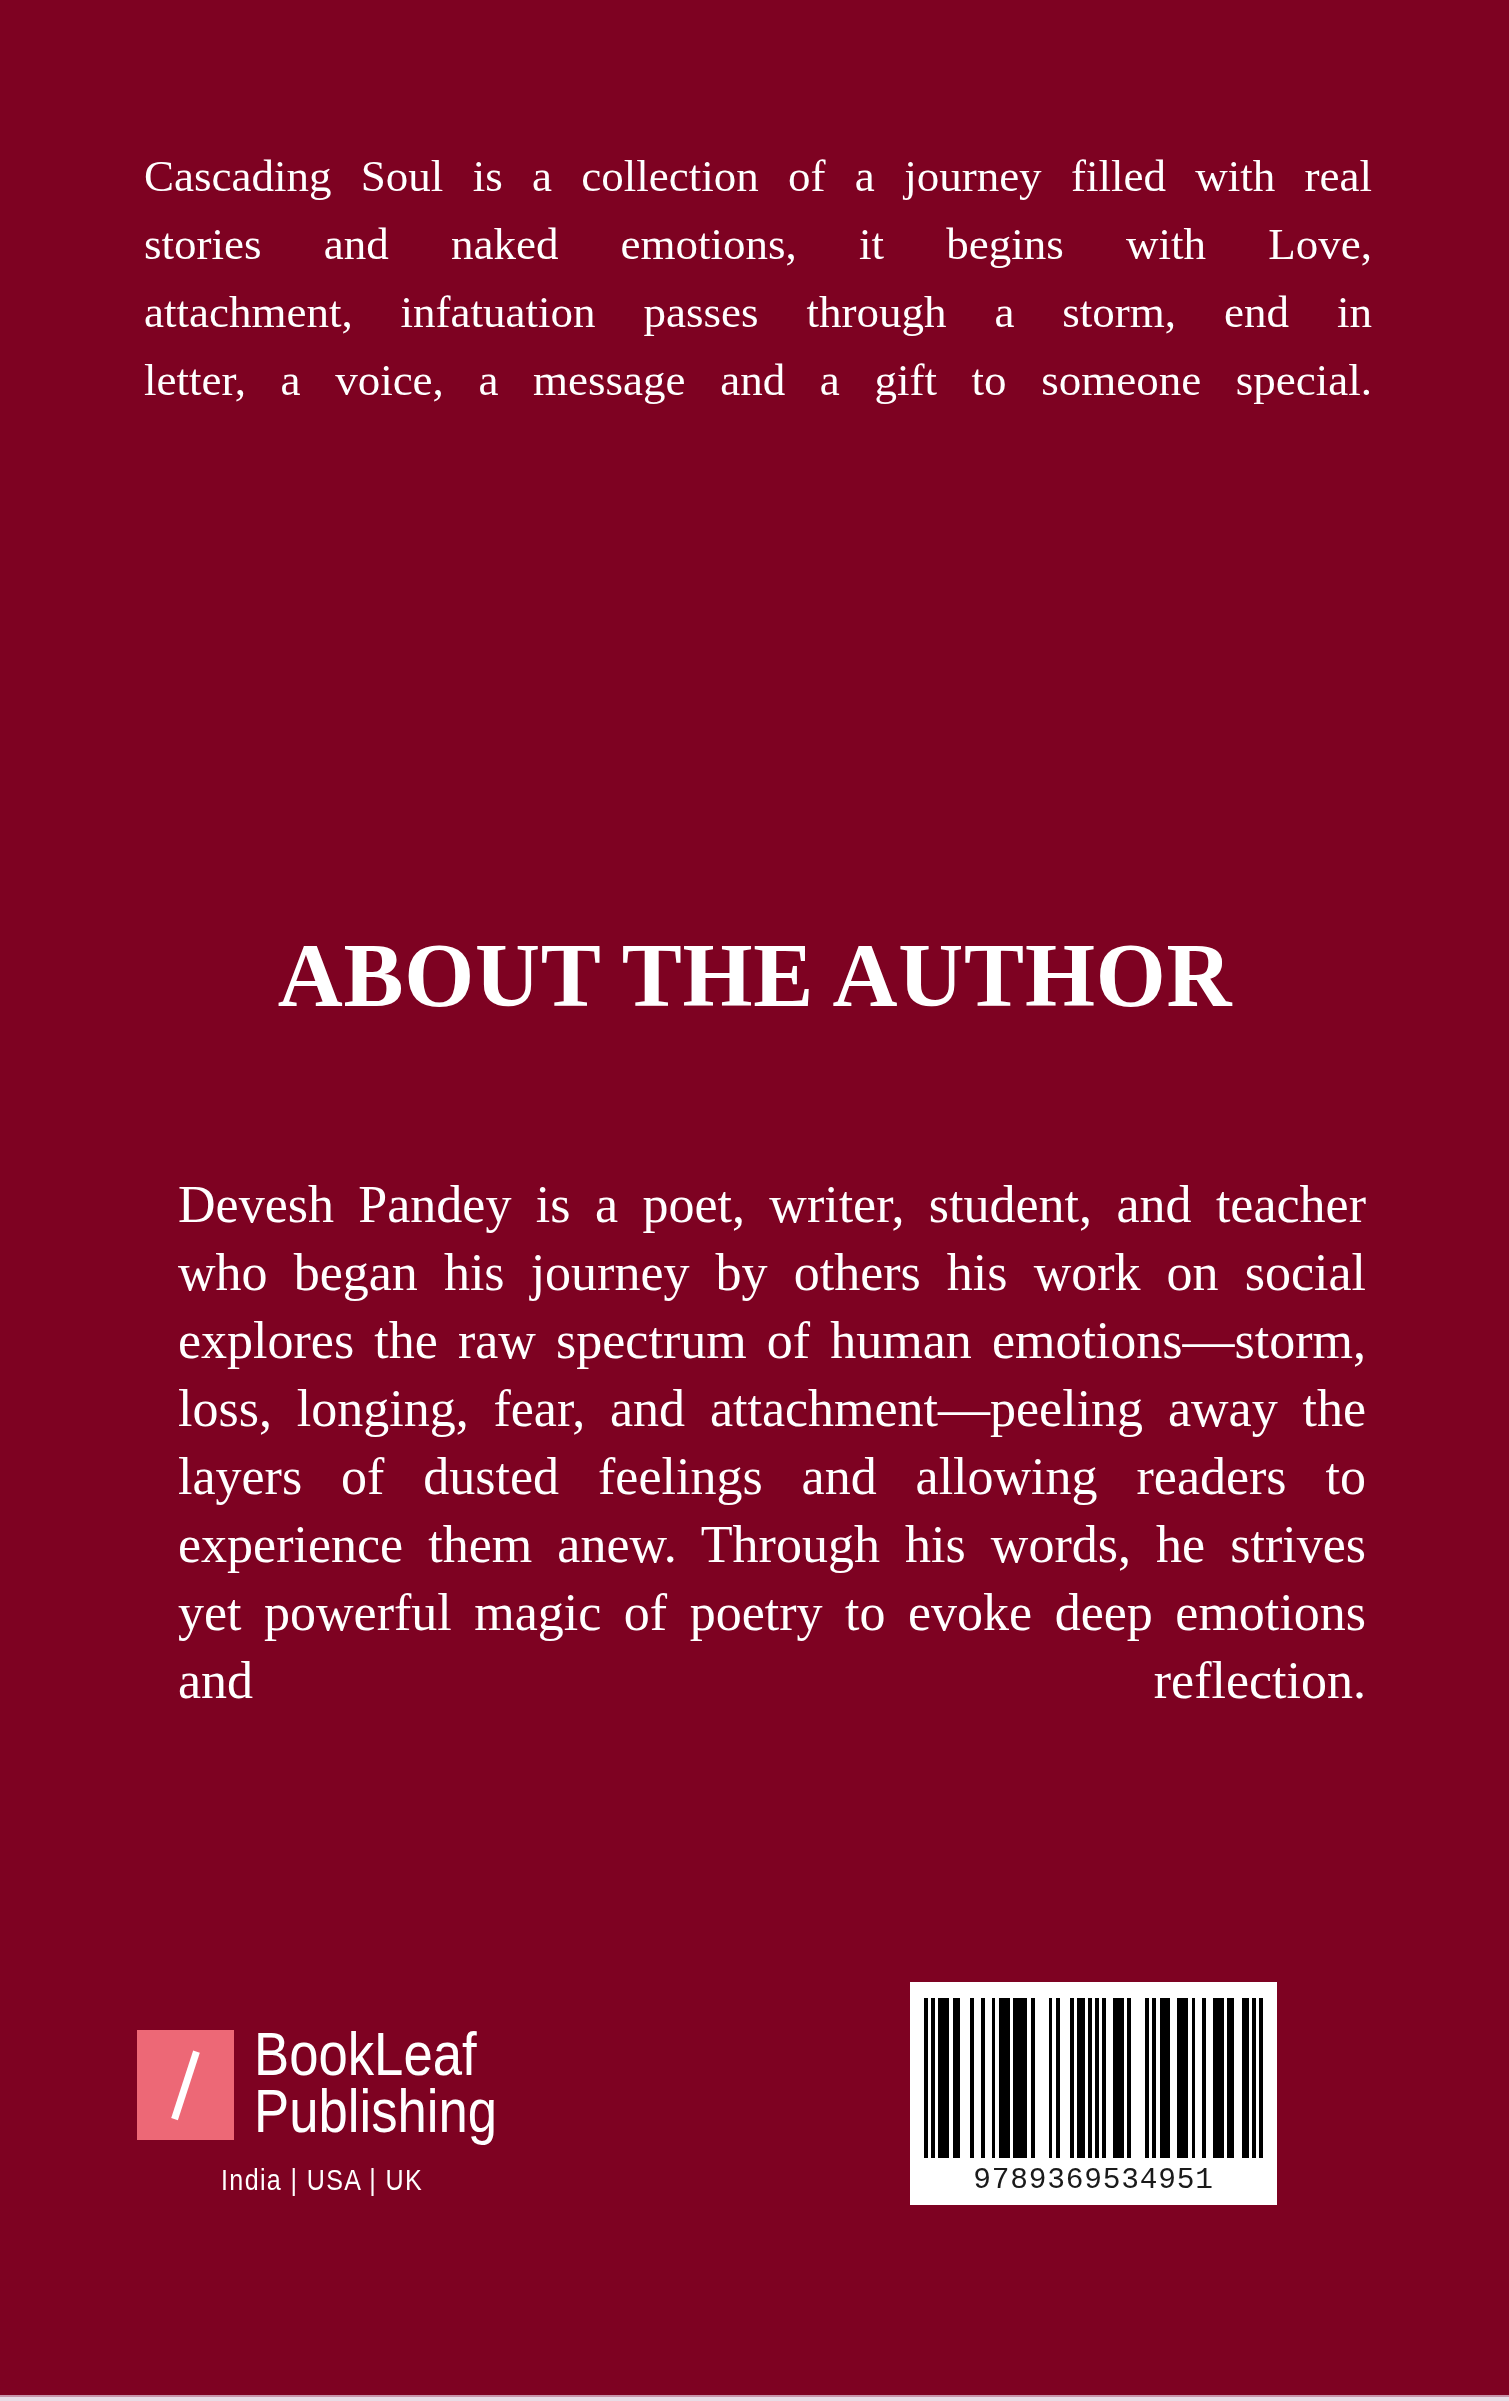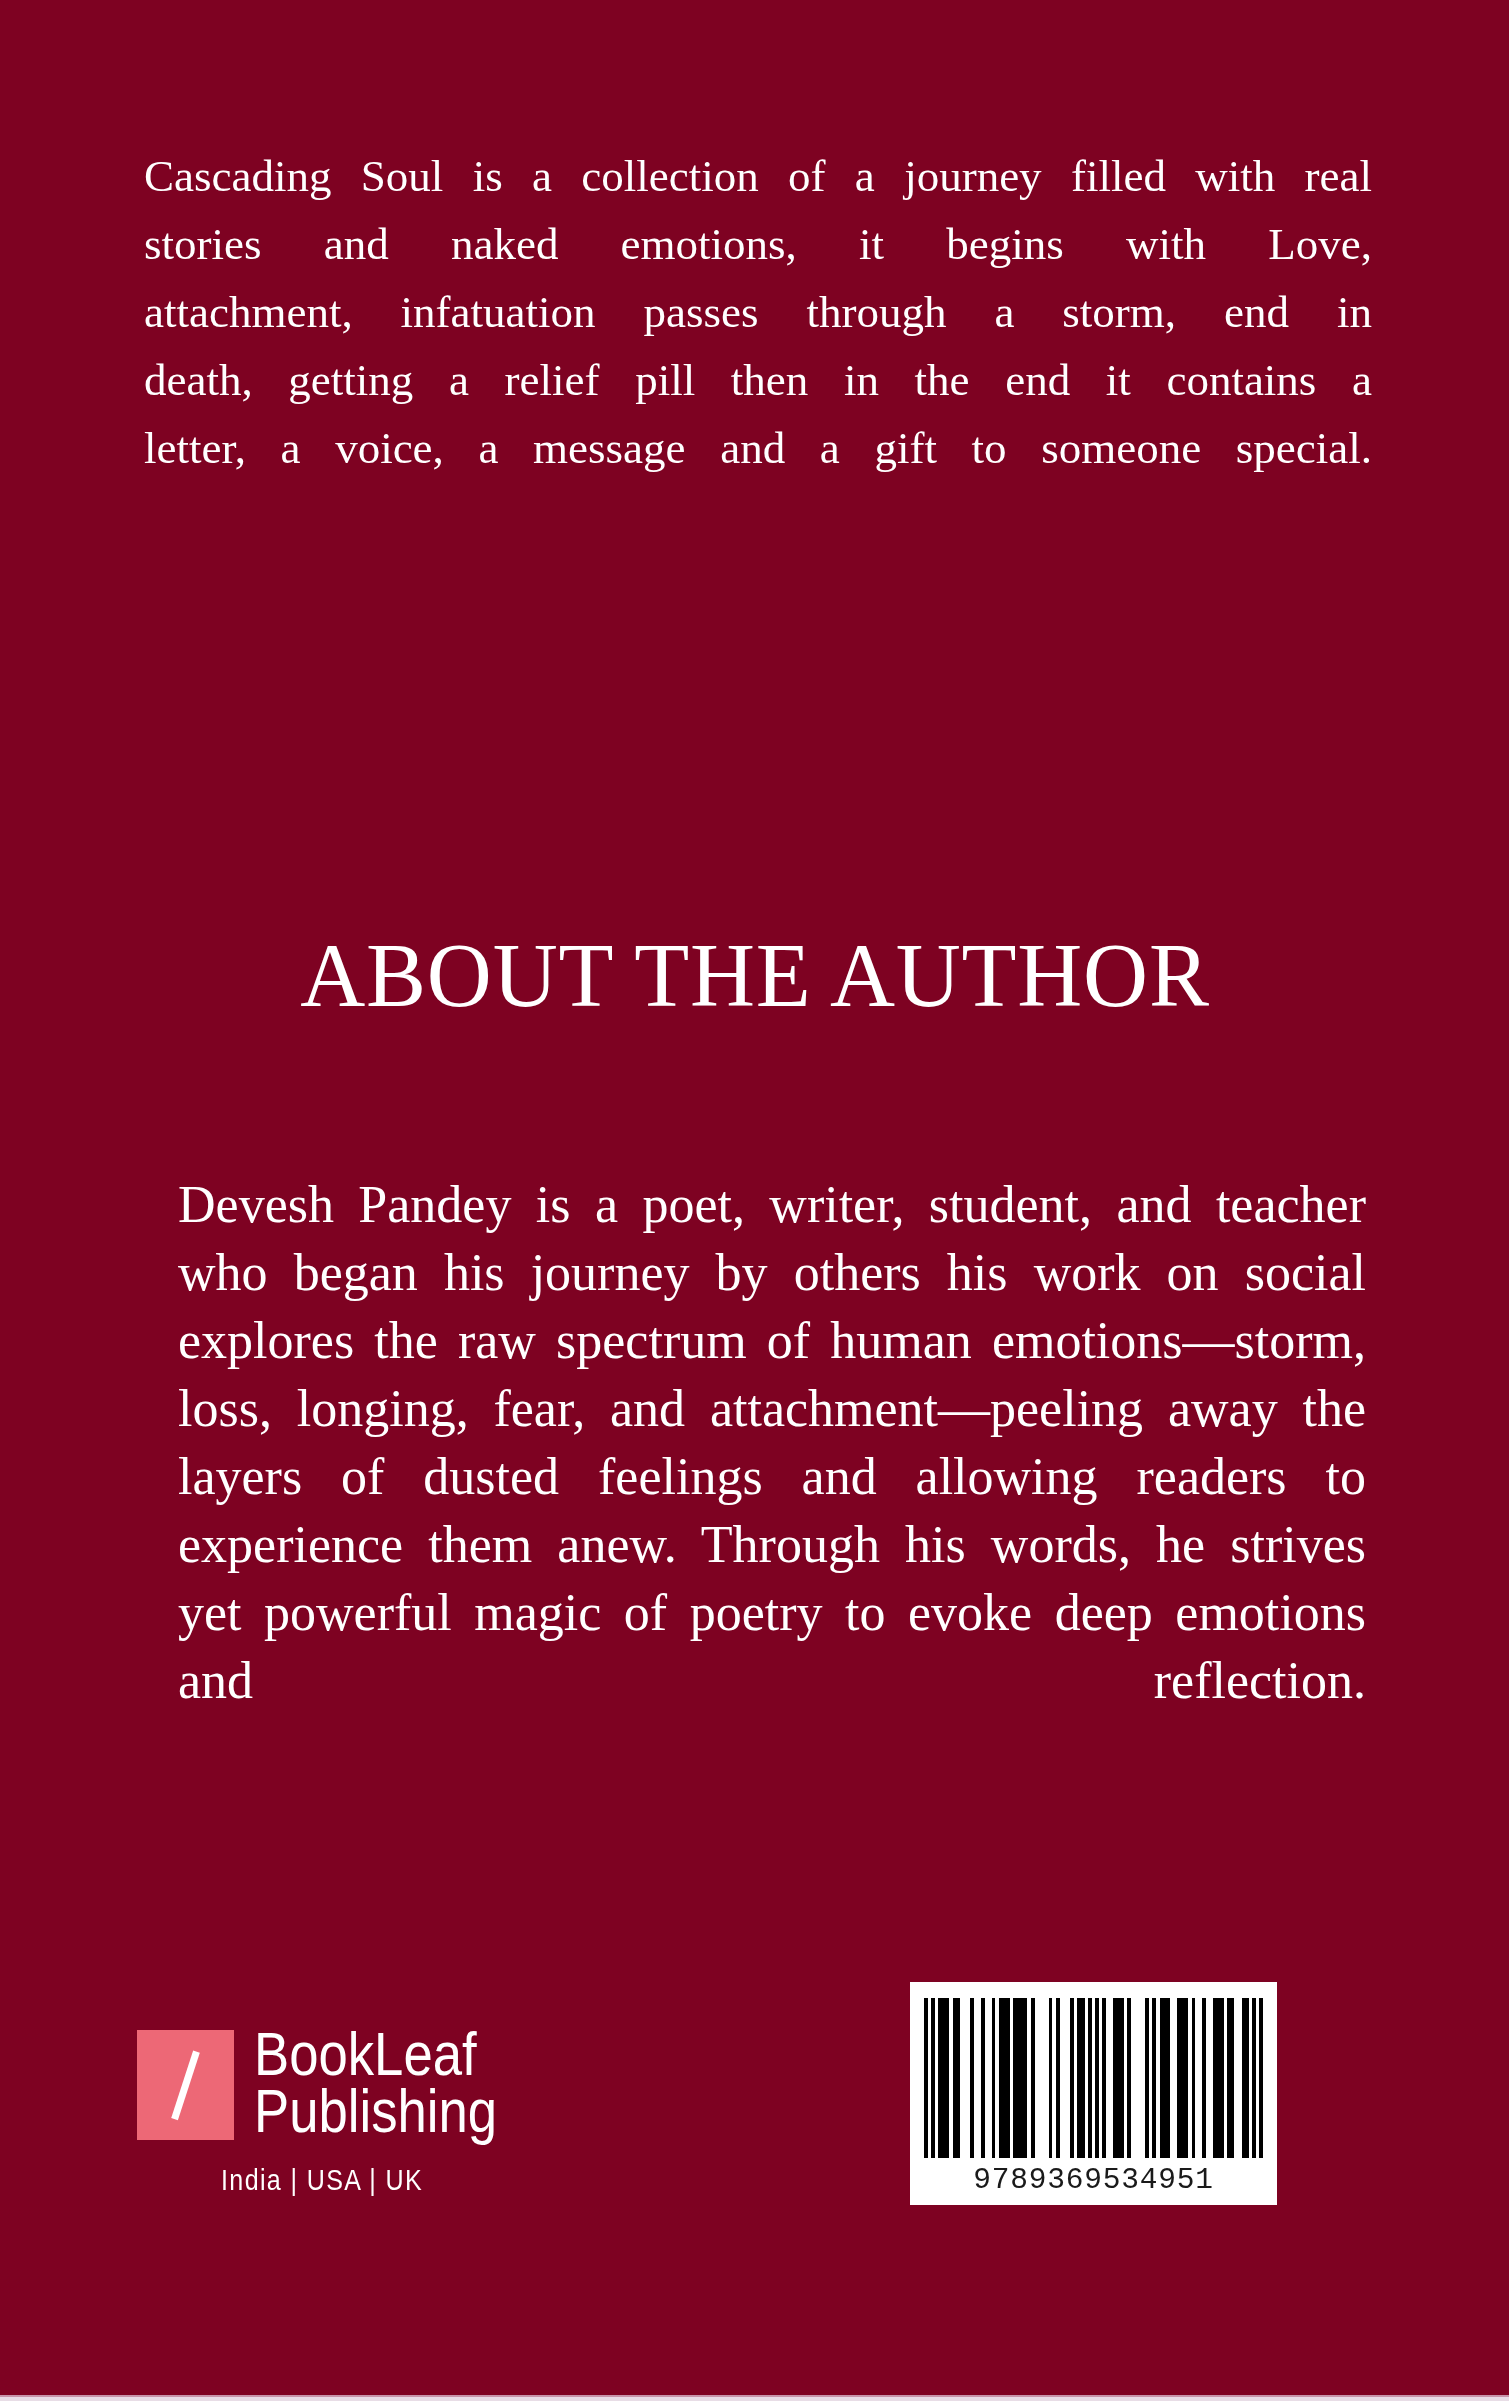--- a/index.html
+++ b/index.html
@@ -37,21 +37,21 @@
     font-size: 52px;
   }
   .about-heading {
     position: absolute;
     left: 0;
     right: 0;
     top: 931px;
     margin: 0;
     text-align: center;
     font-size: 90px;
-    font-weight: normal;
+    font-weight: bold;
     line-height: 1;
     letter-spacing: 0.8px;
   }
   
   .logo-square {
     position: absolute;
     left: 137px;
     top: 2030px;
     width: 97px;
     height: 110px;
@@ -136,21 +136,20 @@
 </style>
 </head>
 <body>
 
 <div class="page" style="background: rgb(126, 2, 34); color: rgb(255, 255, 255);">
 
   <section class="synopsis">
     <div class="jline">Cascading Soul is a collection of a journey filled with real</div>
     <div class="jline">stories and naked emotions, it begins with Love,</div>
     <div class="jline">attachment, infatuation passes through a storm, end in</div>
-    <div class="jline">death, getting a relief pill then in the end it contains a</div>
     <div class="jline">letter, a voice, a message and a gift to someone special.</div>
   </section>
 
   <h1 class="about-heading">ABOUT THE AUTHOR</h1>
 
   <section class="bio">
     <div class="jline">Devesh Pandey is a poet, writer, student, and teacher</div>
     <div class="jline">who began his journey by others his work on social</div>
     <div class="jline">explores the raw spectrum of human emotions—storm,</div>
     <div class="jline">loss, longing, fear, and attachment—peeling away the</div>

